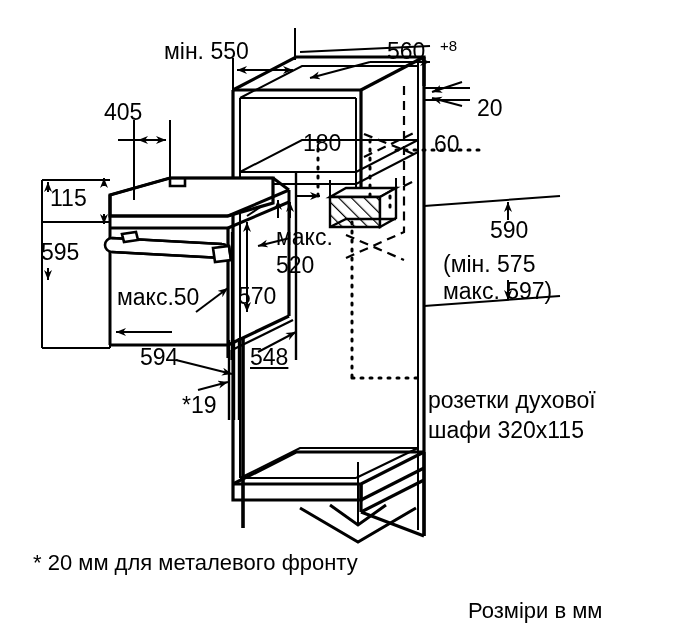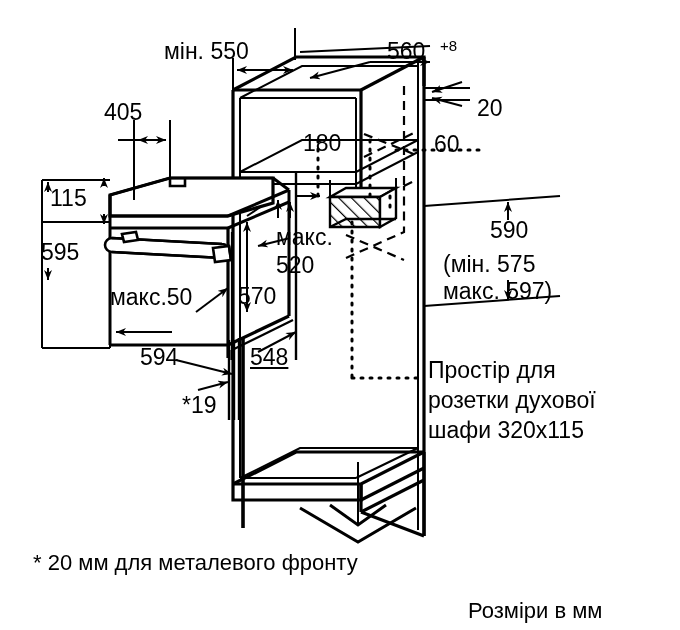--- a/index.html
+++ b/index.html
@@ -273,38 +273,37 @@
   <div class="lbl" style="left:303px; top:131px;">180</div>
 
   <div class="lbl" style="left:434px; top:132px;">60</div>
 
   <div class="lbl" style="left:104px; top:100px;">405</div>
 
   <div class="lbl" style="left:50px; top:186px;">115</div>
 
   <div class="lbl" style="left:41px; top:240px;">595</div>
 
-  <div class="lbl" style="left:110px; top:285px;">макс.50</div>
+  <div class="lbl" style="left:117px; top:285px;">макс.50</div>
 
   <div class="lbl" style="left:276px; top:225px;">макс.</div>
   <div class="lbl" style="left:276px; top:253px;">520</div>
 
   <div class="lbl" style="left:238px; top:284px;">570</div>
 
   <div class="lbl" style="left:140px; top:345px;">594</div>
 
   <div class="lbl" style="left:250px; top:345px;text-decoration:underline;">548</div>
 
   <div class="lbl" style="left:182px; top:393px;">*19</div>
 
   <div class="lbl" style="left:490px; top:218px;">590</div>
   <div class="lbl" style="left:443px; top:252px;">(мін. 575</div>
   <div class="lbl" style="left:443px; top:279px;">макс. 597)</div>
 
-  <div class="lbl" style="left:428px; top:358px;">Простір для</div>
   <div class="lbl" style="left:428px; top:388px;">розетки духової</div>
   <div class="lbl" style="left:428px; top:418px;">шафи 320x115</div>
 
   <div class="lbl big" style="left:33px; top:550px;">* 20 мм для металевого фронту</div>
 
   <div class="lbl big" style="left:468px; top:598px;">Розміри в мм</div>
 
 </div>
 
 </body></html>

